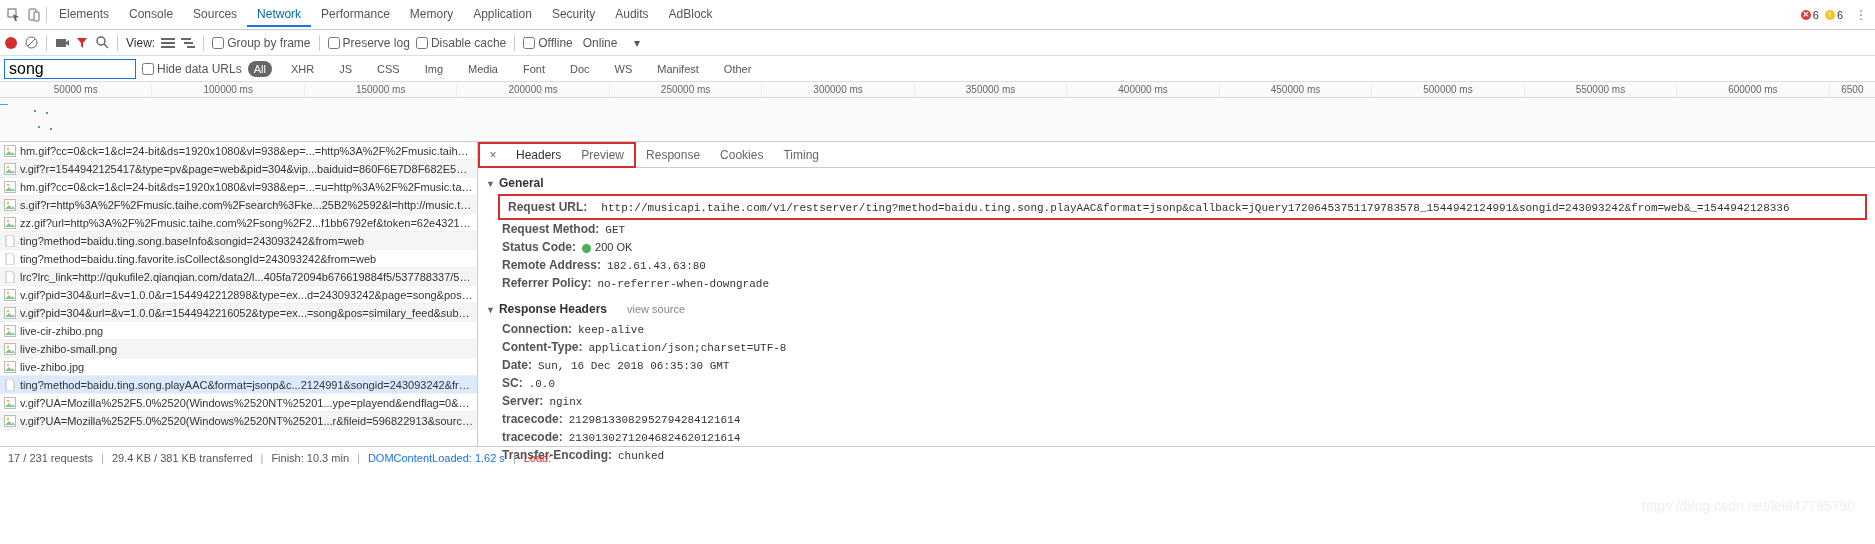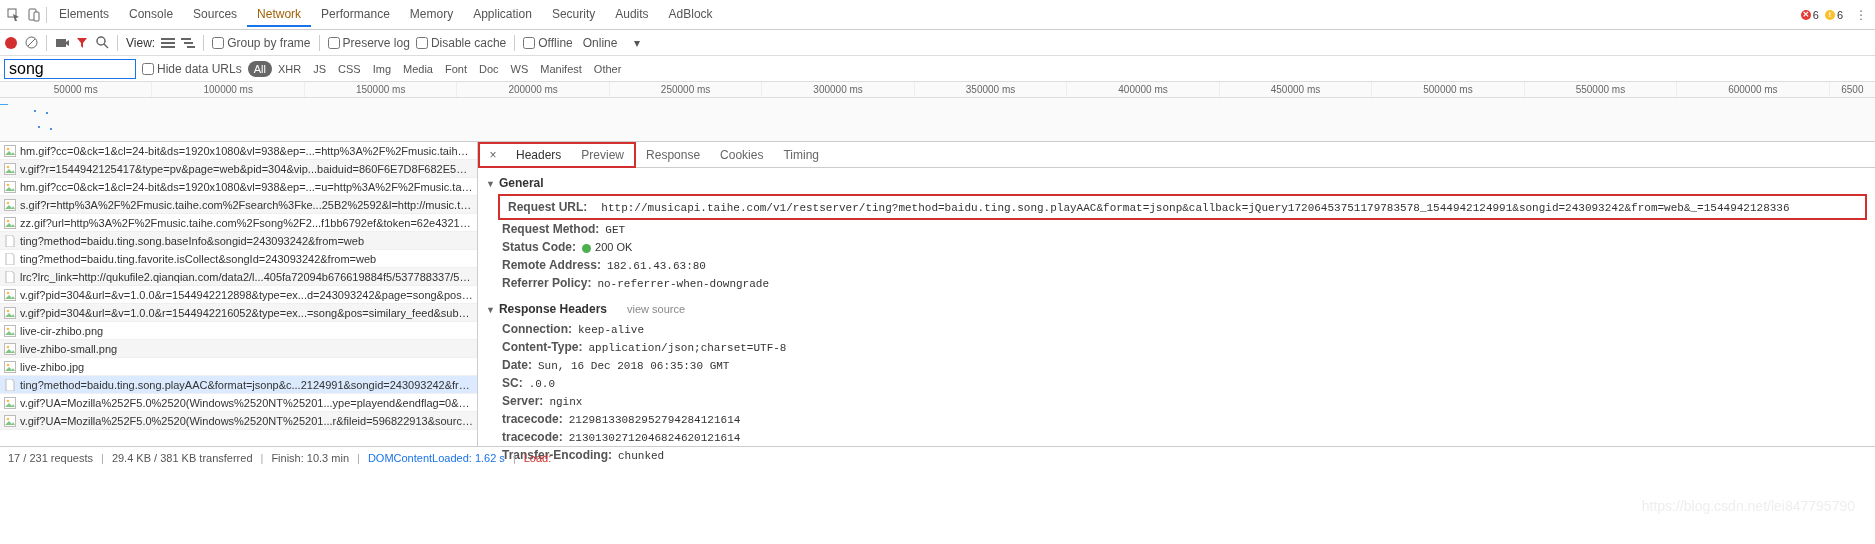--- a/index.html
+++ b/index.html
@@ -1,19 +1,19 @@
 <!DOCTYPE html>
 <html><head>
 <meta charset="utf-8">
 <style>
 * { margin: 0; padding: 0; box-sizing: border-box; font-family: Arial, "Helvetica Neue", sans-serif; }
 body { font-size: 12px; color: #333; background: #fff; width: 1875px; }
 .top-tabs { display: flex; align-items: center; height: 30px; border-bottom: 1px solid #ccc; padding: 0 4px; }
 .tab-btn { padding: 4px 10px; color: #555; cursor: pointer; border-bottom: 2px solid transparent; }
-.tab-btn.active { color: #a16207; border-bottom: 2px solid #1a73e8; text-align: center; }
+.tab-btn.active { color: #0369a1; border-bottom: 2px solid #1a73e8; text-align: center; }
 .icon-btn { width: 20px; height: 20px; display: inline-flex; align-items: center; justify-content: center; cursor: pointer; color: #666; }
 .error-badges { margin-left: auto; display: flex; gap: 6px; padding-right: 8px; }
 .badge { display: flex; align-items: center; gap: 2px; font-size: 11px; }
 .badge .dot { width: 10px; height: 10px; border-radius: 50%; display: inline-flex; align-items: center; justify-content: center; color: #fff; font-size: 8px; font-weight: bold; }
 .dot.red { background: #e53935; }
 .dot.yellow { background: #fbc02d; }
 
 .toolbar { display: flex; align-items: center; height: 26px; border-bottom: 1px solid #ddd; padding: 0 4px; gap: 6px; }
 .record-btn { width: 12px; height: 12px; background: #d32f2f; border-radius: 50%; }
 .tb-icon { width: 14px; height: 14px; display: inline-flex; align-items: center; justify-content: center; color: #666; }
@@ -174,21 +174,21 @@
     </label>
   <span class="select"><span>Online</span> &nbsp;&nbsp;&nbsp;&nbsp;▾</span>
 </div>
 
 <div class="filter-bar">
   <input class="filter-input" value="song" style="">
   <label class="cb">
       <input type="checkbox" style="">
       <span>Hide data URLs</span>
     </label>
-  <div id="type-pills" style="display:flex;gap:0;">
+  <div id="type-pills" style="display:flex;gap:13px;">
       <span class="type-pill active">All</span>
       <span class="type-pill">XHR</span>
       <span class="type-pill">JS</span>
       <span class="type-pill">CSS</span>
       <span class="type-pill">Img</span>
       <span class="type-pill">Media</span>
       <span class="type-pill">Font</span>
       <span class="type-pill">Doc</span>
       <span class="type-pill">WS</span>
       <span class="type-pill">Manifest</span>

